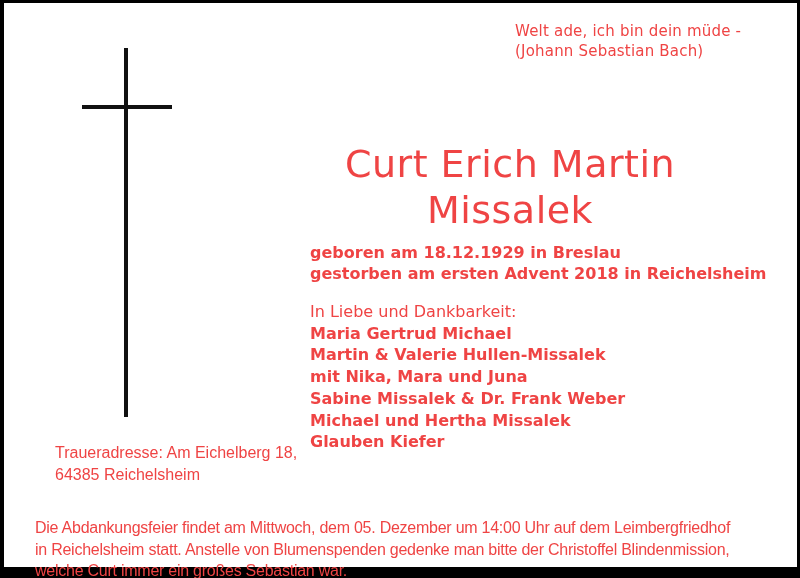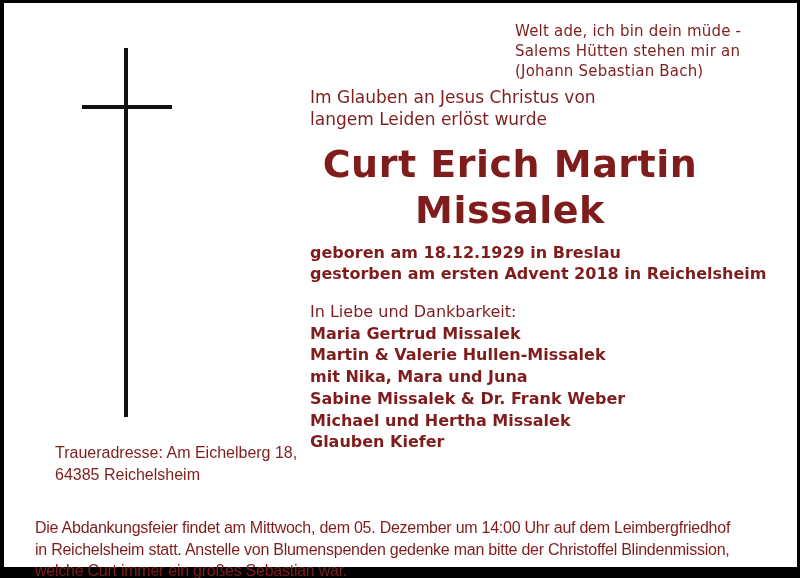--- a/index.html
+++ b/index.html
@@ -6,21 +6,21 @@
     margin: 0;
     padding: 0;
     background: #e8e8e8;
   }
   .page {
     position: relative;
     width: 800px;
     height: 578px;
     background: #ffffff;
     overflow: hidden;
-    color: #7f1d1d;
+    color: #ef4444;
     font-family: "DejaVu Sans", sans-serif;
   }
   .frame {
     position: absolute;
     inset: 0;
     border-style: solid;
     border-color: #000000;
     border-width: 3px 3px 11px 4px;
     pointer-events: none;
     box-sizing: border-box;
@@ -69,21 +69,21 @@
     line-height: 22px;
   }
   
   .name-block {
     position: absolute;
     left: 310px;
     top: 141px;
     width: 400px;
     text-align: center;
     font-size: 38px;
-    font-weight: bold;
+    font-weight: normal;
     line-height: 46px;
     letter-spacing: 0.5px;
     white-space: nowrap;
   }
   
   .dates {
     position: absolute;
     left: 310px;
     top: 242px;
     font-size: 16px;
@@ -130,47 +130,42 @@
 </style>
 </head>
 <body>
 
 <div class="page">
 
   <div class="frame"></div>
 
   <div class="quote">
     <div>Welt ade, ich bin dein müde -</div>
-    <div>Salems Hütten stehen mir an</div>
     <div class="attribution">(Johann Sebastian Bach)</div>
   </div>
 
   <div class="cross">
     <div class="v-bar"></div>
     <div class="h-bar"></div>
   </div>
 
-  <div class="intro">
-    <div>Im Glauben an Jesus Christus von</div>
-    <div>langem Leiden erlöst wurde</div>
-  </div>
 
   <div class="name-block">
     <div>Curt Erich Martin</div>
     <div>Missalek</div>
   </div>
 
   <div class="dates">
     <div>geboren am 18.12.1929 in Breslau</div>
     <div>gestorben am ersten Advent 2018 in Reichelsheim</div>
   </div>
 
   <div class="mourners">
     <div class="heading">In Liebe und Dankbarkeit:</div>
-    <div class="mourner">Maria Gertrud Missalek</div>
+    <div class="mourner">Maria Gertrud Michael</div>
     <div class="mourner">Martin &amp; Valerie Hullen-Missalek</div>
     <div class="mourner">mit Nika, Mara und Juna</div>
     <div class="mourner">Sabine Missalek &amp; Dr. Frank Weber</div>
     <div class="mourner">Michael und Hertha Missalek</div>
     <div class="mourner">Glauben Kiefer</div>
   </div>
 
   <div class="address">
     <div>Traueradresse: Am Eichelberg 18,</div>
     <div>64385 Reichelsheim</div>

